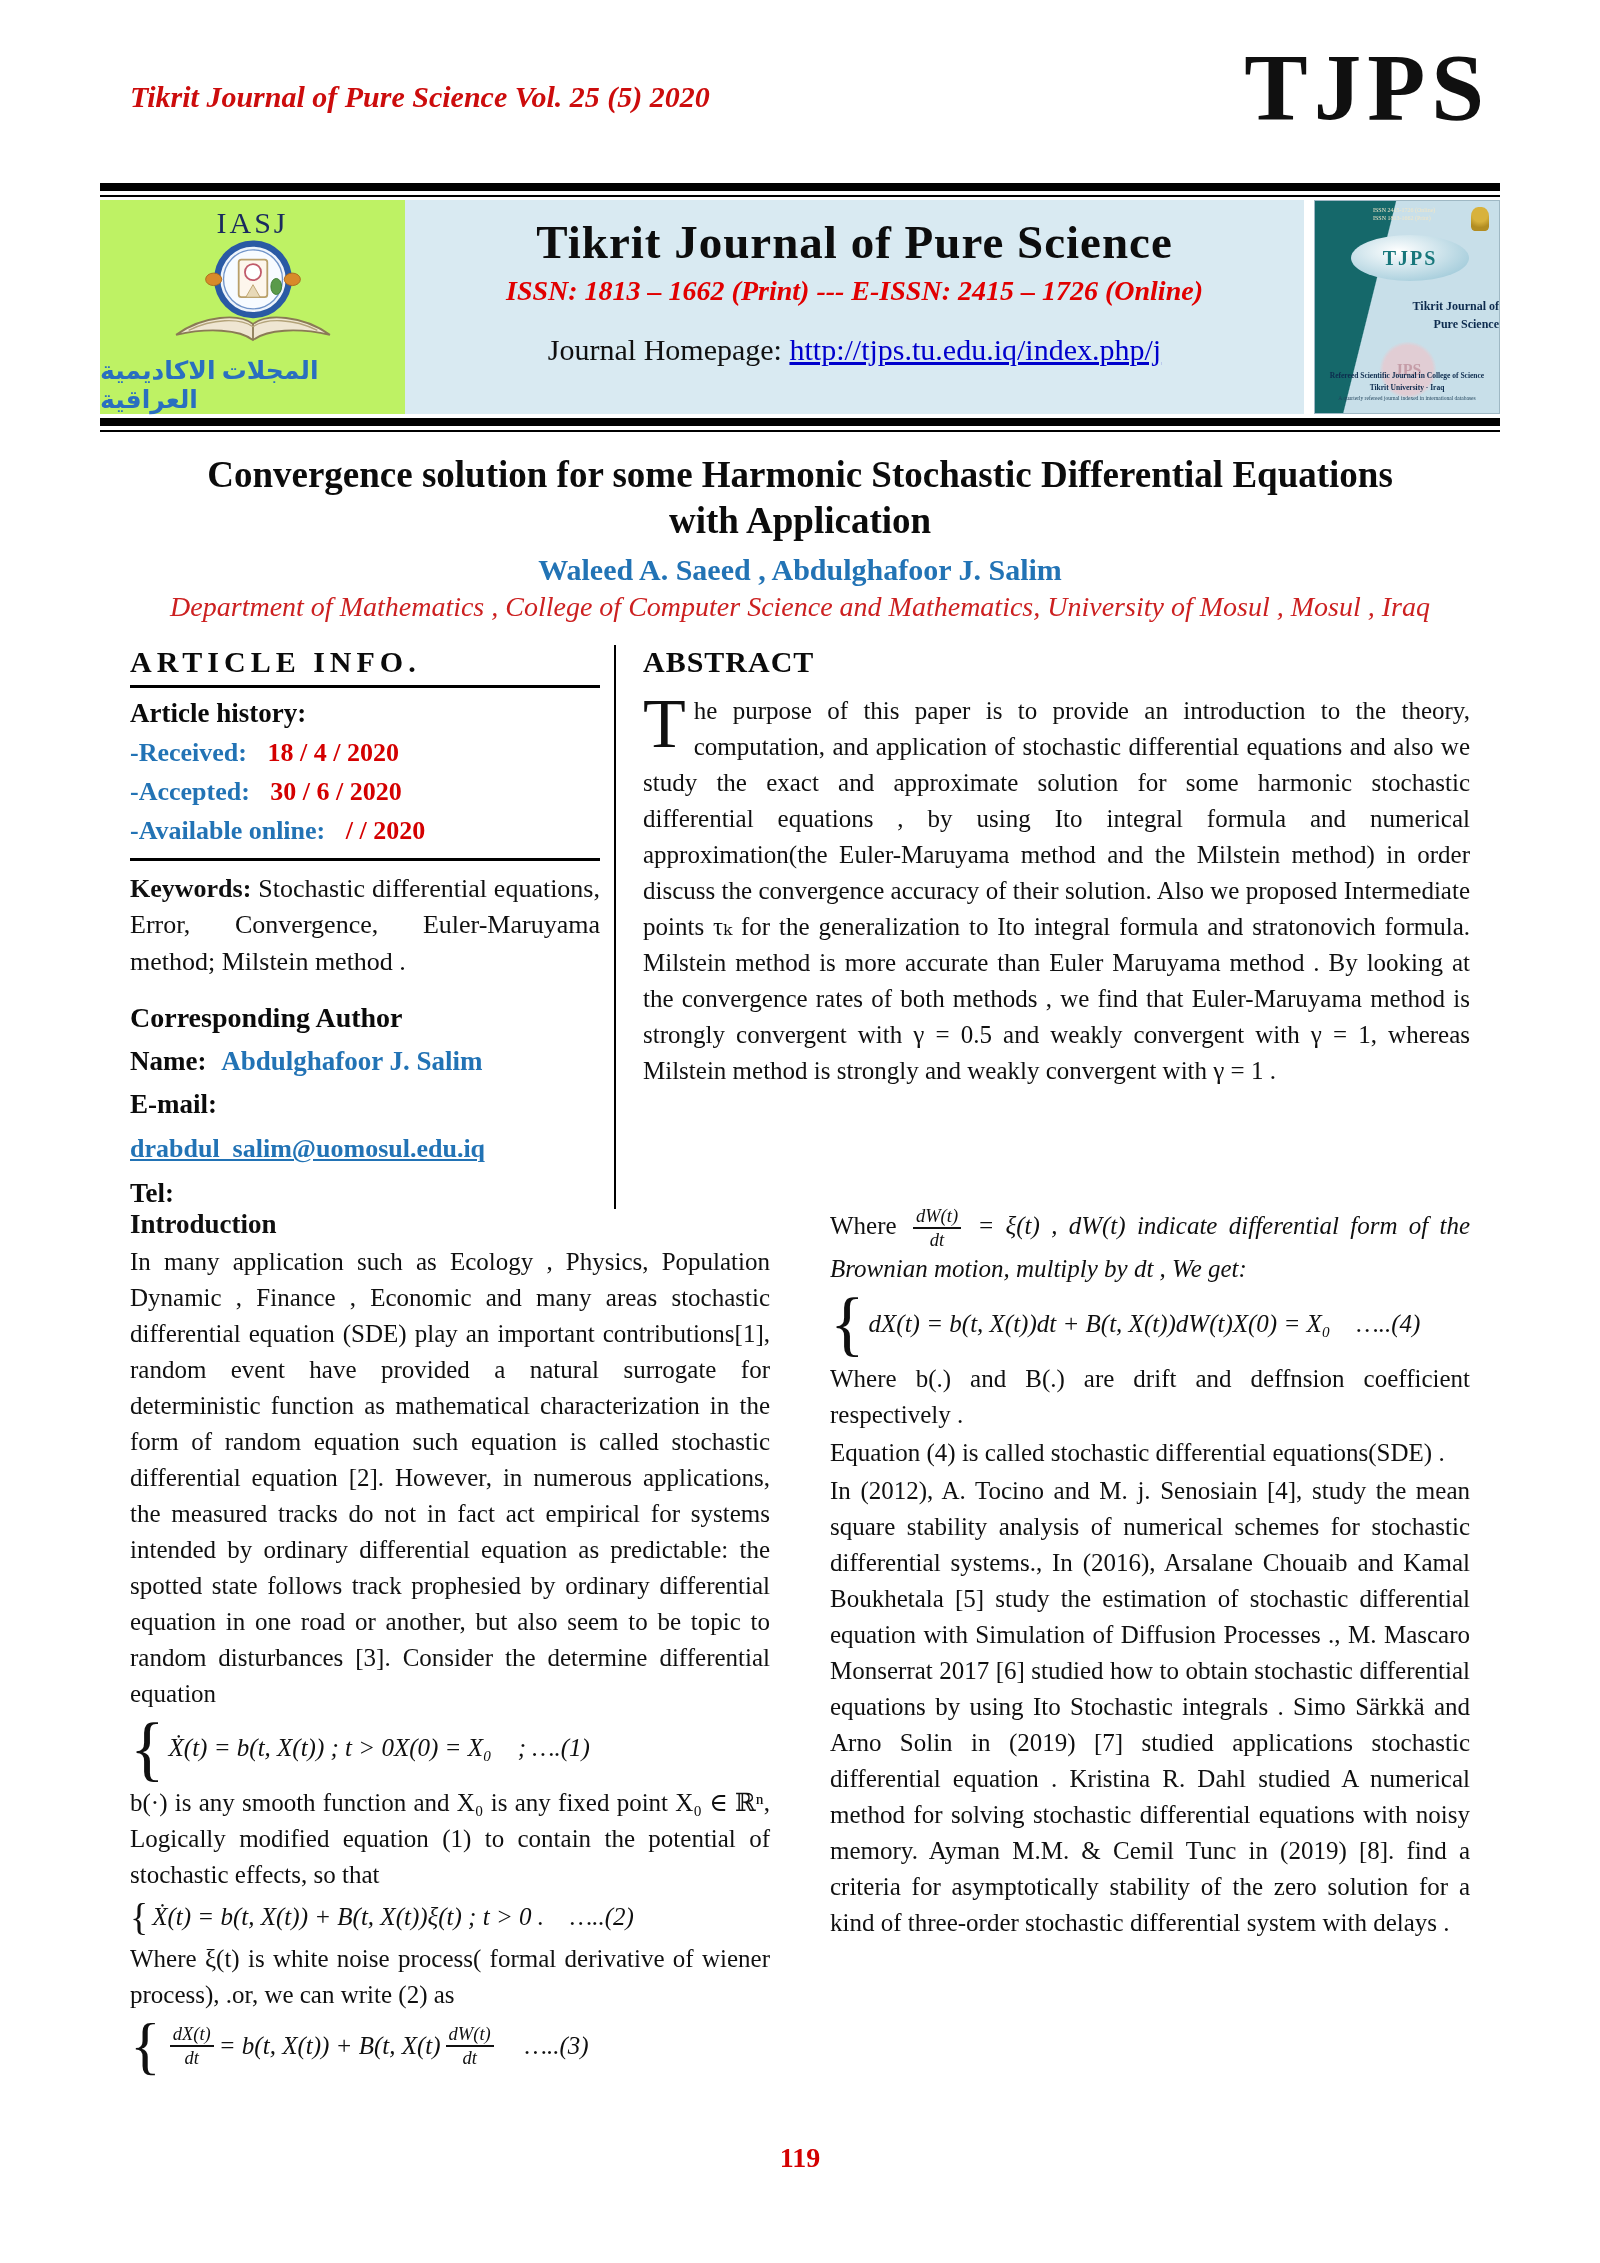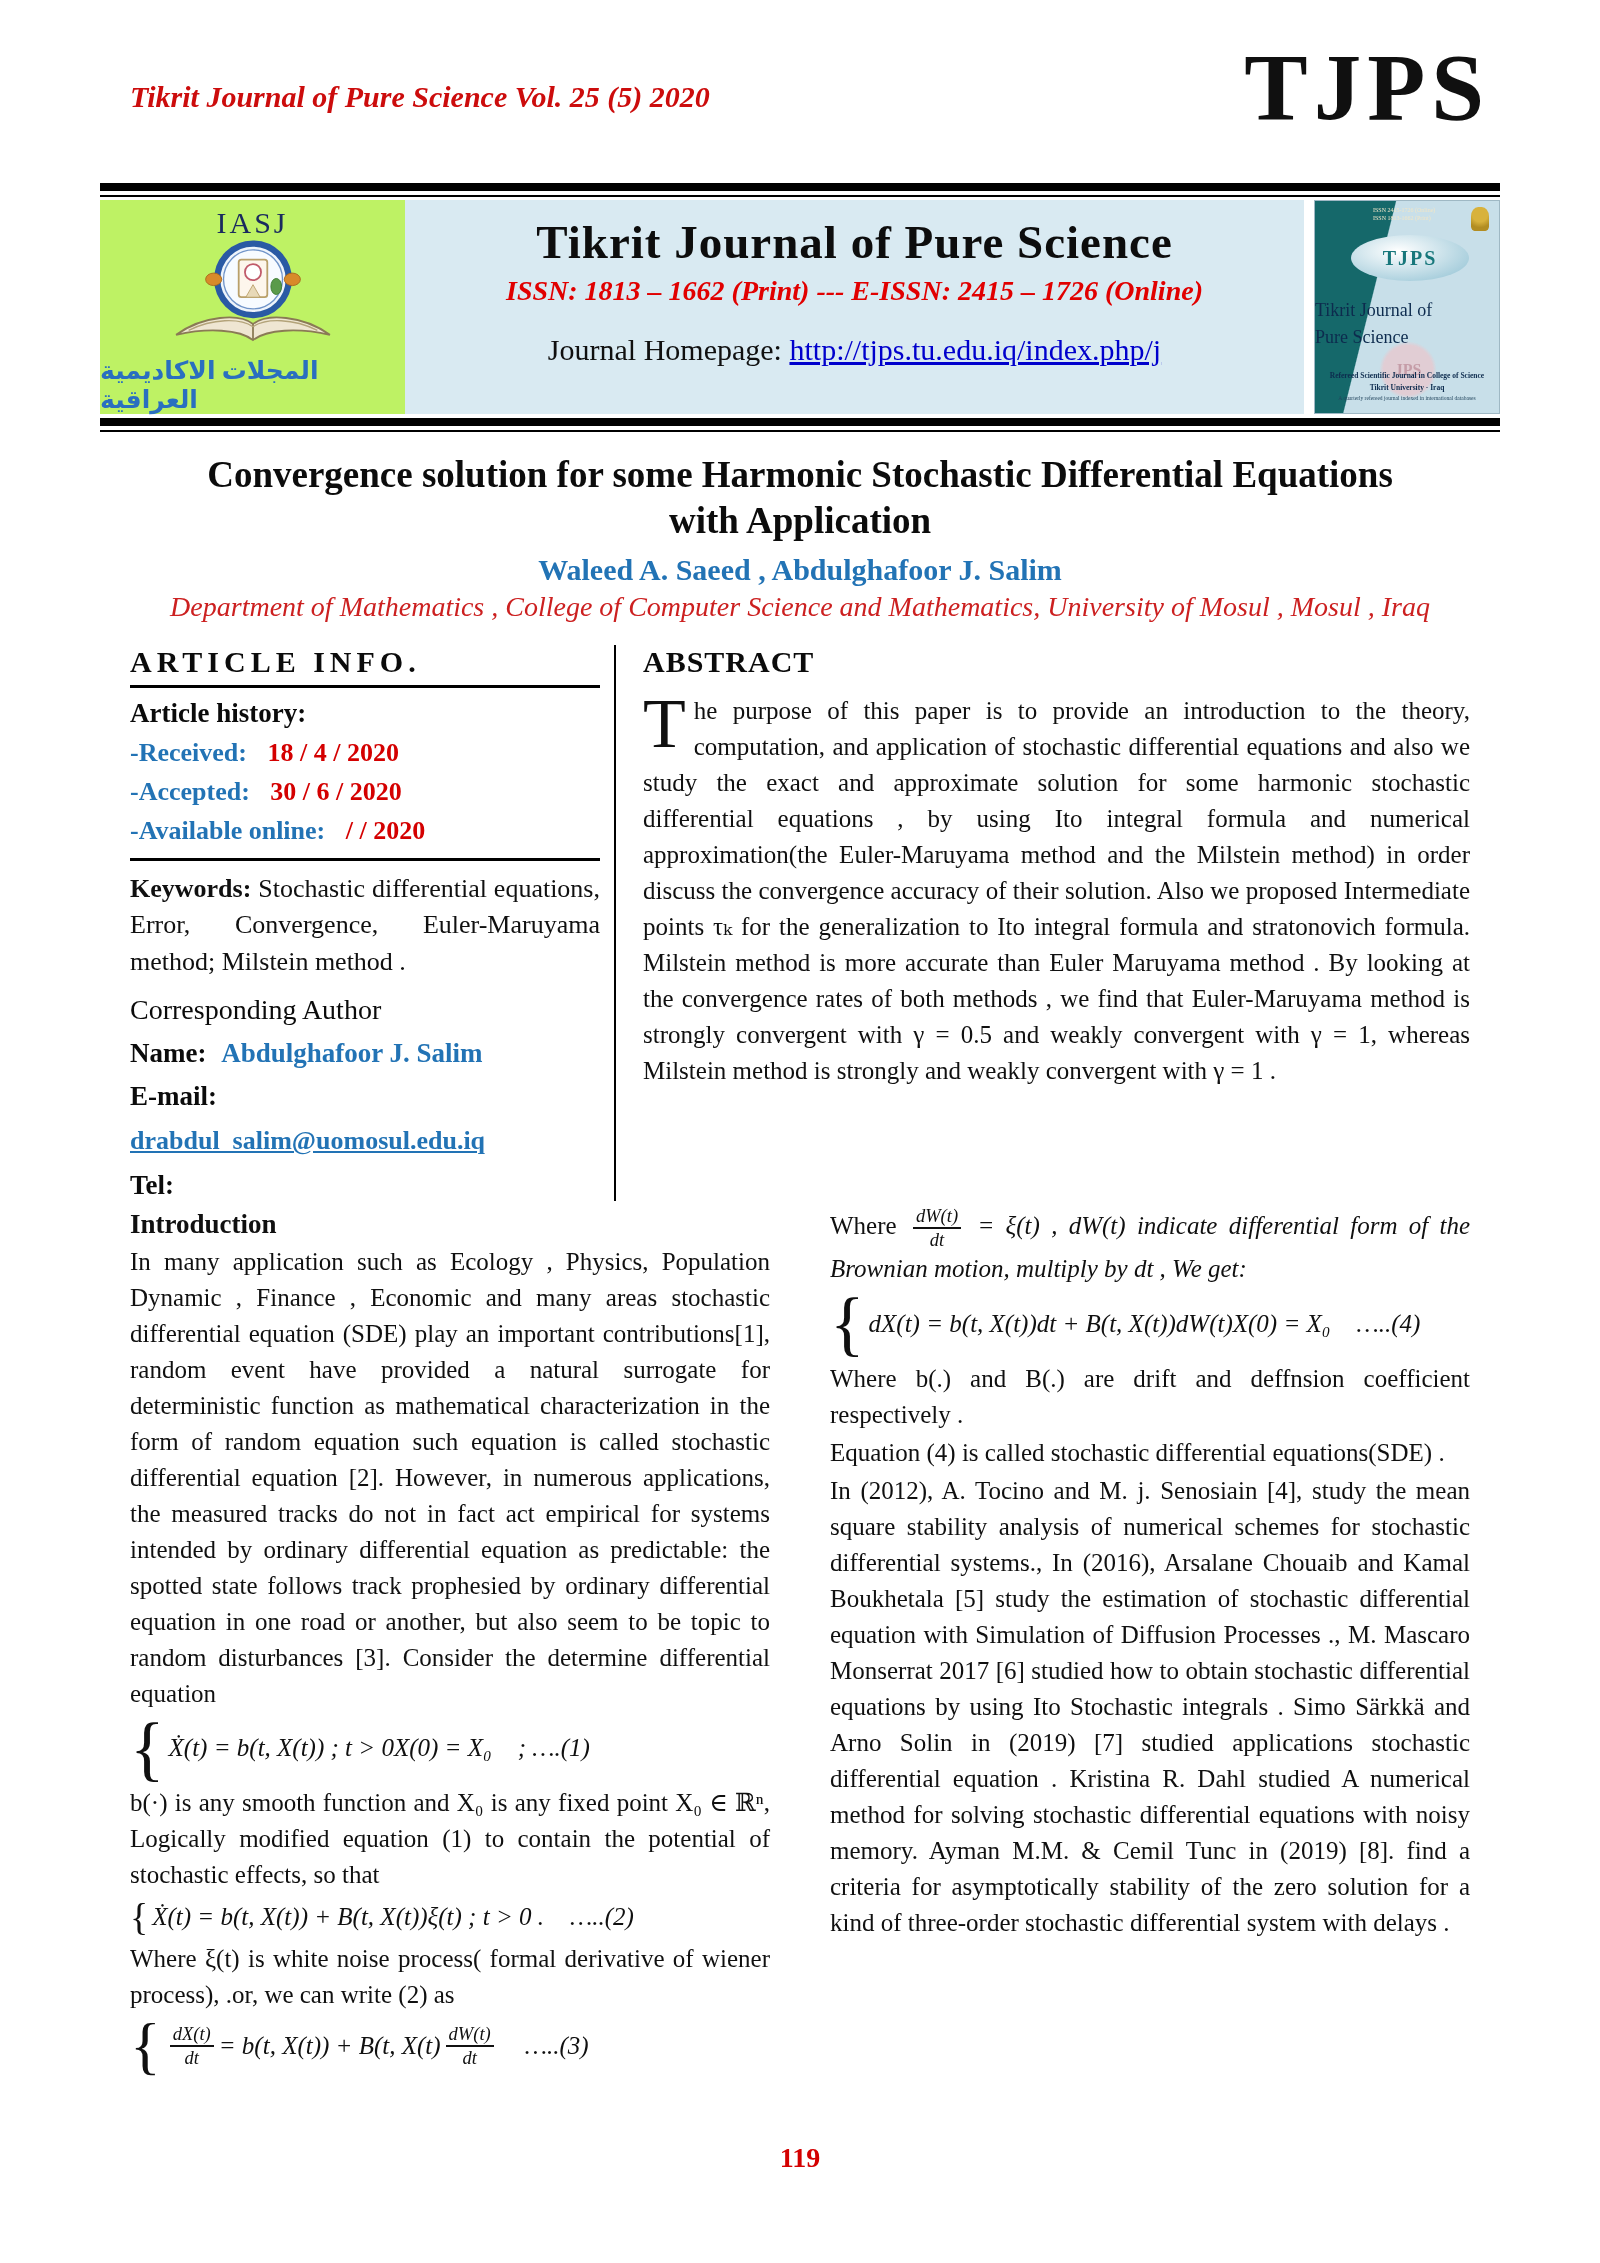--- a/index.html
+++ b/index.html
@@ -29,21 +29,21 @@
   .issn-line{font-size:28px;font-weight:bold;font-style:italic;color:#e10000;margin-top:8px;}
   .homepage-line{font-size:30px;margin-top:26px;color:#101010;}
   .homepage-line a{color:#0000cc;text-decoration:underline;cursor:pointer;}
   
   .cover{width:186px;margin-left:10px;position:relative;background:#c8dfe9;overflow:hidden;border:1px solid #9fb8c4;box-sizing:border-box;}
   .cover .diag{position:absolute;inset:0;background:linear-gradient(104deg,#15686a 34%,rgba(21,104,106,0) 34.5%);}
   .cover .toptext{position:absolute;top:5px;left:58px;font-size:6px;color:#f0e6c8;line-height:1.4;}
   .cover .crest{position:absolute;top:6px;right:10px;width:18px;height:24px;background:radial-gradient(circle at 50% 30%,#d8b23c 0 40%,#b28d22 70%);border-radius:40% 40% 20% 20%;}
   .cover .oval{position:absolute;top:34px;left:36px;width:118px;height:46px;border-radius:50%;background:radial-gradient(ellipse at 40% 35%,#ffffff,#a9cfdd 75%);display:flex;align-items:center;justify-content:center;}
   .cover .oval span{color:#17777b;font-weight:bold;font-size:20px;letter-spacing:2px;}
-  .cover .ctitle{position:absolute;top:96px;left:0;right:0;text-align:left;color:#0d2b4e;font-weight:normal;font-size:18px;line-height:1.5;}
+  .cover .ctitle{position:absolute;top:96px;left:0;right:0;text-align:right;color:#0d2b4e;font-weight:bold;font-size:12px;line-height:1.5;}
   .cover .wm{position:absolute;top:140px;left:64px;width:58px;height:58px;border-radius:50%;background:radial-gradient(circle,#e8c9cf 0 60%,rgba(232,201,207,0) 70%);opacity:.8;display:flex;align-items:center;justify-content:center;color:#c58d98;font-weight:bold;font-size:16px;}
   .cover .cfoot{position:absolute;bottom:10px;left:0;right:0;text-align:center;color:#0d2b4e;font-weight:bold;font-size:7.5px;line-height:1.6;}
   .cover .cfoot .tiny{font-weight:normal;font-size:5.5px;color:#23465e;}
   
   .title-block{position:absolute;top:452px;left:120px;right:120px;text-align:center;}
   .paper-title{font-size:37px;font-weight:bold;color:#0c0c0c;line-height:1.25;}
   .authors{font-size:30px;font-weight:bold;color:#2273b5;margin-top:8px;}
   .affiliation{font-size:28px;font-style:italic;color:#cc2020;margin-top:4px;}
   
   .info-abstract{position:absolute;top:645px;left:130px;width:1340px;display:flex;}
@@ -51,21 +51,21 @@
   .v-divider{width:2px;background:#000;margin-left:14px;flex:none;}
   .right-col{flex:1;padding-left:27px;}
   .ai-heading{font-size:30px;font-weight:bold;letter-spacing:5px;color:#0b0b0b;padding-bottom:6px;border-bottom:3px solid #000;font-family:"Liberation Serif","DejaVu Serif",serif;}
   .ai-history{font-size:27px;font-weight:bold;margin-top:10px;color:#0b0b0b;}
   .ai-row{font-size:26px;font-weight:bold;margin-top:9px;}
   .ai-row .lbl{color:#2273b5;}
   .ai-row .val{color:#d40000;margin-left:14px;margin-top:12px;}
   .ai-sep{border:none;border-top:3px solid #000;margin:12px 0 10px 0;}
   .keywords{font-size:26px;text-align:justify;line-height:1.4;color:#101010;}
   .keywords b{font-weight:bold;}
-  .corr{font-size:28px;font-weight:normal;margin-top:14px;color:#0b0b0b;}
+  .corr{font-size:28px;font-weight:bold;margin-top:22px;color:#0b0b0b;}
   .name-row{font-size:27px;font-weight:bold;margin-top:12px;color:#0b0b0b;}
   .name-row .val{color:#2273b5;margin-left:8px;}
   .email-lbl{font-size:27px;font-weight:bold;margin-top:12px;color:#0b0b0b;}
   .email-link{display:inline-block;font-size:26px;font-weight:bold;color:#2273b5;text-decoration:underline;margin-top:14px;cursor:pointer;}
   .tel-lbl{font-size:27px;font-weight:bold;margin-top:14px;color:#0b0b0b;}
   .abs-heading{font-size:30px;font-weight:bold;letter-spacing:1px;color:#0b0b0b;}
   .abs-text{font-size:25px;line-height:1.44;text-align:justify;margin-top:14px;color:#101010;}
   .dropcap{float:left;font-size:70px;line-height:54px;padding:4px 8px 0 0;font-weight:500;}
   
   .intro{position:absolute;top:1205px;left:130px;width:1340px;display:flex;gap:60px;}

